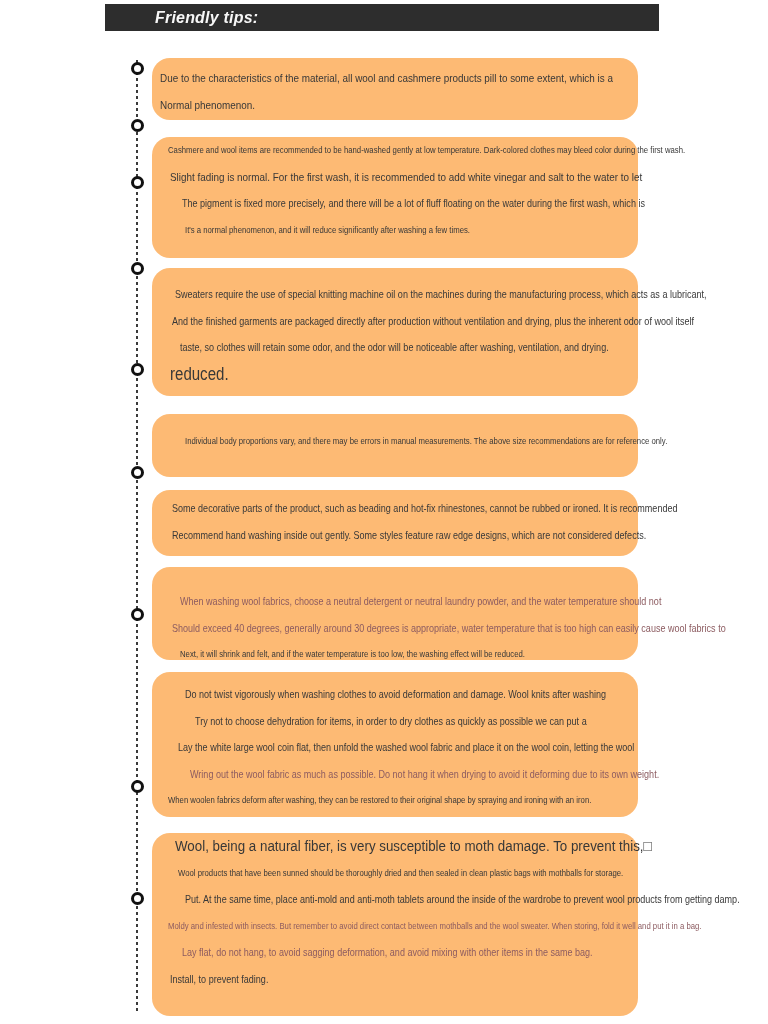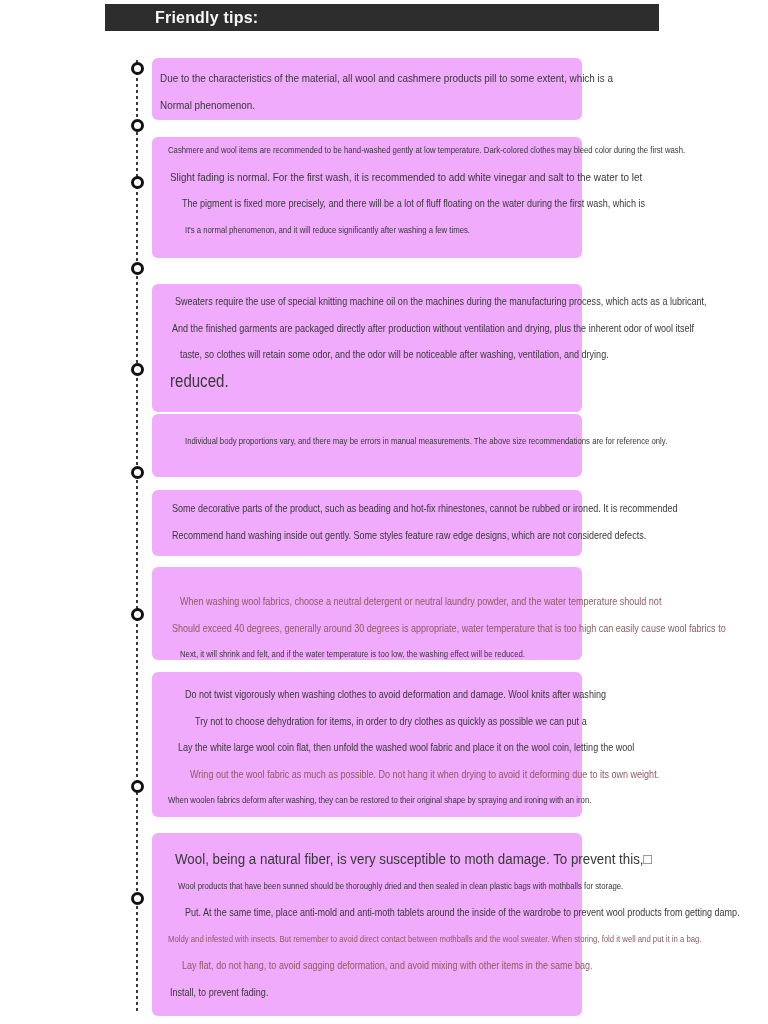--- a/index.html
+++ b/index.html
@@ -9,41 +9,42 @@
     font-family:"Liberation Sans", sans-serif;
     position:relative;
     overflow:hidden;
   }
   .page{position:relative;width:768px;height:1024px;background:#fff;}
 
   
   .header-bar{
     position:absolute;left:105px;top:4px;width:554px;height:27px;
     background:#2d2d2d;
+    font-style:italic;
   }
   .header-bar .title{
     margin-left:50px;line-height:27px;
     font-size:16px;font-weight:bold;color:#f7f7f7;
     letter-spacing:0.2px;white-space:nowrap;
   }
 
   
   .tl-line{
     position:absolute;left:136px;top:60px;width:2px;height:952px;
     background:repeating-linear-gradient(to bottom,#3a3a3a 0 3px,transparent 3px 6px);
   }
   .tl-dot{
     position:absolute;left:131px;width:7px;height:7px;
     border:3px solid #111;border-radius:50%;background:#fff;
   }
 
   
   .blk{
-    position:absolute;left:152px;width:430px;
-    background:#f0abfc;border-radius:6px;
+    position:absolute;left:152px;width:486px;
+    background:#fdba74;border-radius:18px;
     box-sizing:border-box;
   }
   .ln{
     display:block;height:26.5px;line-height:26.5px;
     white-space:nowrap;color:#383838;
     transform:scaleX(0.86);transform-origin:0 50%;
   }
   .xs{font-size:9px;}
   .s {font-size:10.5px;}
   .m {font-size:11.5px;}
@@ -76,21 +77,21 @@
     <span class="ln m" style="margin-left:8px">Normal phenomenon.</span>
   </div>
 
   <div class="blk" style="top:137px;height:121px;">
     <span class="ln xs" style="margin-left:16px">Cashmere and wool items are recommended to be hand-washed gently at low temperature. Dark-colored clothes may bleed color during the first wash.</span>
     <span class="ln m" style="margin-left:18px">Slight fading is normal. For the first wash, it is recommended to add white vinegar and salt to the water to let</span>
     <span class="ln s" style="margin-left:30px">The pigment is fixed more precisely, and there will be a lot of fluff floating on the water during the first wash, which is</span>
     <span class="ln xs" style="margin-left:33px">It's a normal phenomenon, and it will reduce significantly after washing a few times.</span>
   </div>
 
-  <div class="blk" style="top:284px;height:128px;padding-top:4px">
+  <div class="blk" style="top:268px;height:128px;padding-top:13px">
     <span class="ln s" style="margin-left:23px">Sweaters require the use of special knitting machine oil on the machines during the manufacturing process, which acts as a lubricant,</span>
     <span class="ln s" style="margin-left:20px">And the finished garments are packaged directly after production without ventilation and drying, plus the inherent odor of wool itself</span>
     <span class="ln s" style="margin-left:28px">taste, so clothes will retain some odor, and the odor will be noticeable after washing, ventilation, and drying.</span>
     <span class="ln xl" style="margin-left:18px">reduced.</span>
   </div>
 
   <div class="blk" style="top:414px;height:63px;padding-top:14px">
     <span class="ln xs" style="margin-left:33px">Individual body proportions vary, and there may be errors in manual measurements. The above size recommendations are for reference only.</span>
   </div>
 
@@ -106,21 +107,21 @@
   </div>
 
   <div class="blk" style="top:672px;height:145px;padding-top:9px">
     <span class="ln s" style="margin-left:33px">Do not twist vigorously when washing clothes to avoid deformation and damage. Wool knits after washing</span>
     <span class="ln s" style="margin-left:43px">Try not to choose dehydration for items, in order to dry clothes as quickly as possible we can put a</span>
     <span class="ln s" style="margin-left:26px">Lay the white large wool coin flat, then unfold the washed wool fabric and place it on the wool coin, letting the wool</span>
     <span class="ln s ac" style="margin-left:38px">Wring out the wool fabric as much as possible. Do not hang it when drying to avoid it deforming due to its own weight.</span>
     <span class="ln xs" style="margin-left:16px">When woolen fabrics deform after washing, they can be restored to their original shape by spraying and ironing with an iron.</span>
   </div>
 
-  <div class="blk" style="top:833px;height:183px;padding-top:13px">
+  <div class="blk" style="top:833px;height:183px;">
     <span class="ln l" style="margin-left:23px">Wool, being a natural fiber, is very susceptible to moth damage. To prevent this,□</span>
     <span class="ln xs" style="margin-left:26px">Wool products that have been sunned should be thoroughly dried and then sealed in clean plastic bags with mothballs for storage.</span>
     <span class="ln s" style="margin-left:33px">Put. At the same time, place anti-mold and anti-moth tablets around the inside of the wardrobe to prevent wool products from getting damp.</span>
     <span class="ln xs ac" style="margin-left:16px">Moldy and infested with insects. But remember to avoid direct contact between mothballs and the wool sweater. When storing, fold it well and put it in a bag.</span>
     <span class="ln s ac" style="margin-left:30px">Lay flat, do not hang, to avoid sagging deformation, and avoid mixing with other items in the same bag.</span>
     <span class="ln s" style="margin-left:18px">Install, to prevent fading.</span>
   </div>
 
 </div>
 

